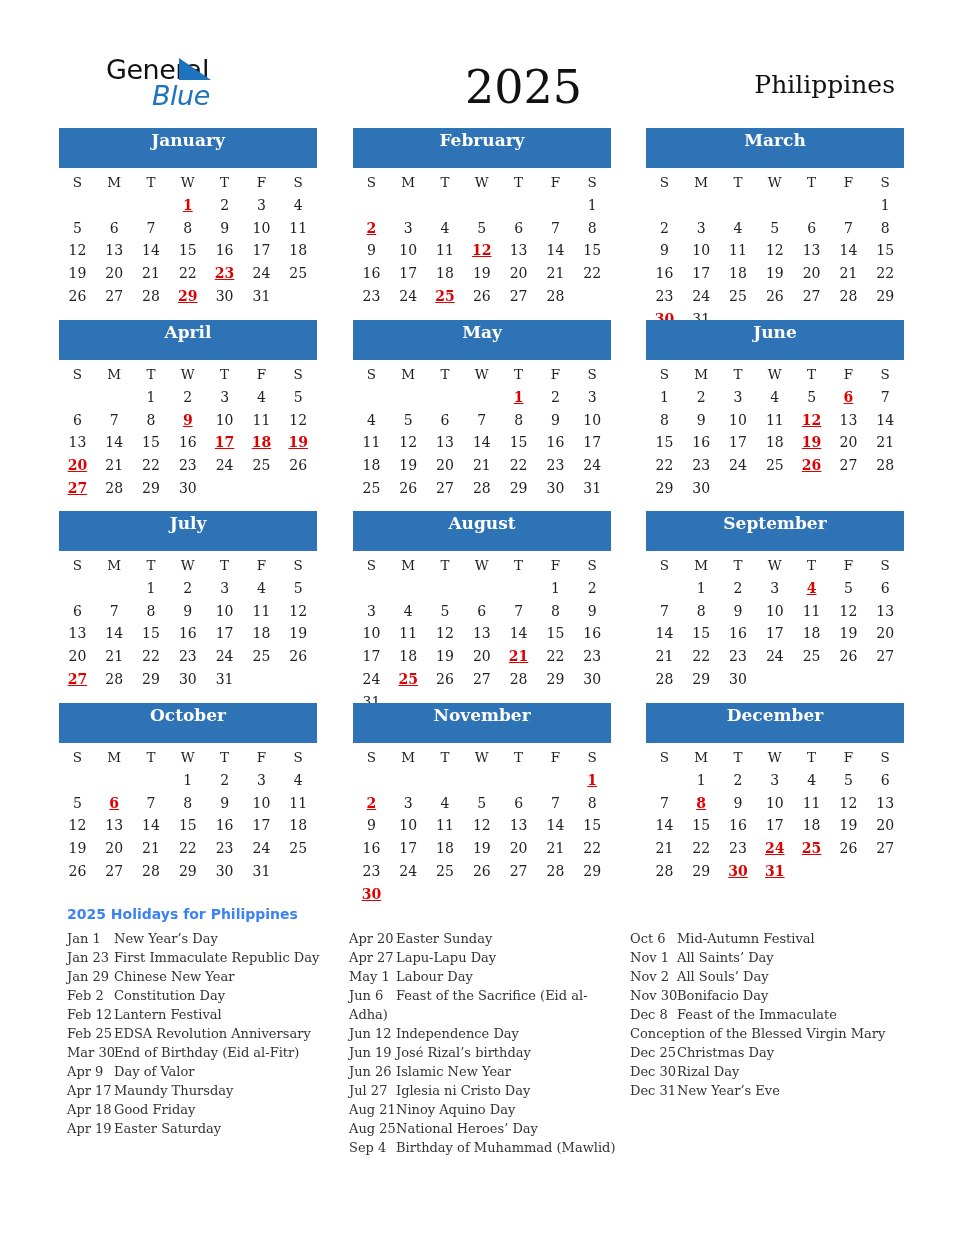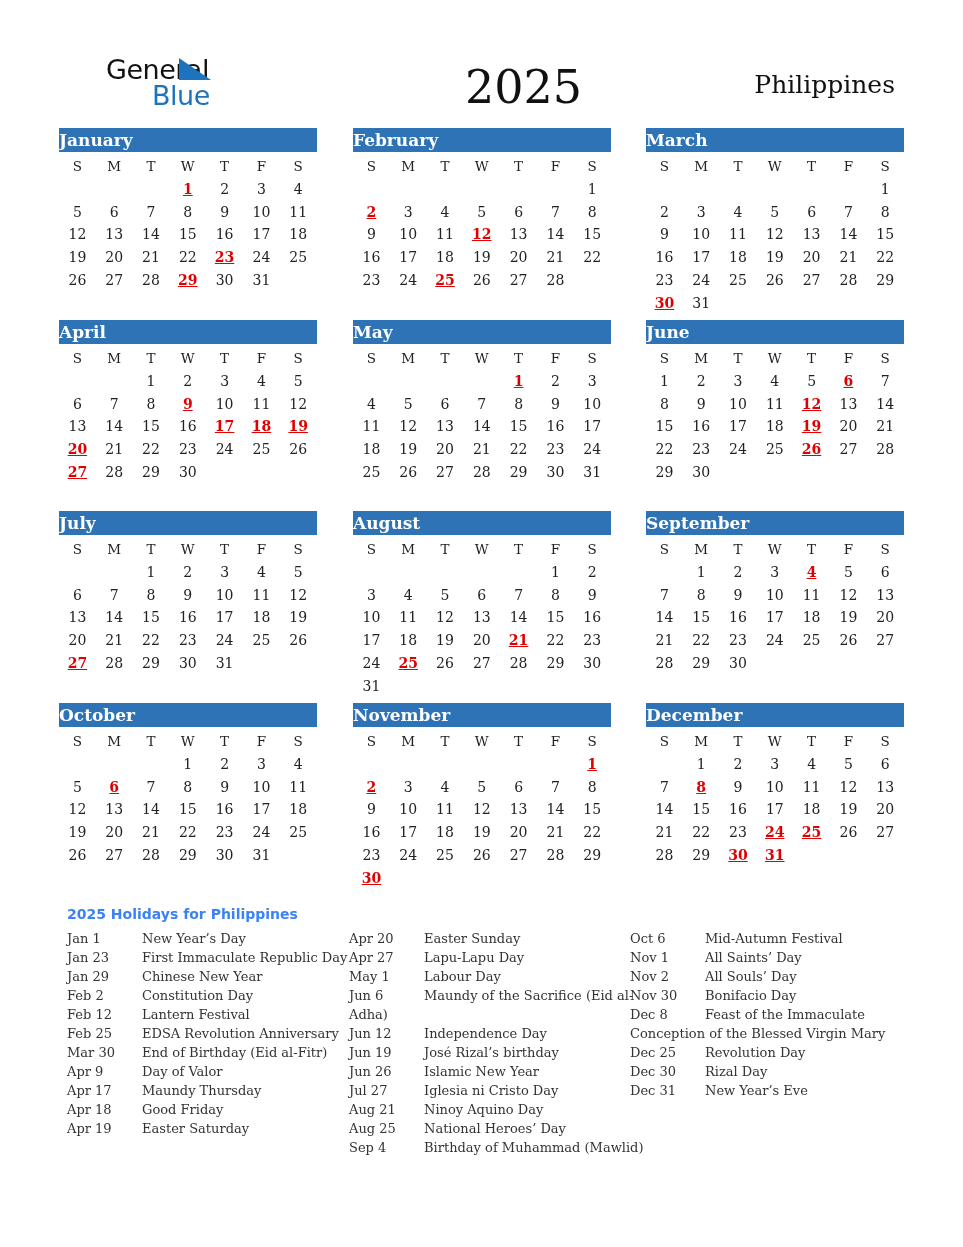--- a/index.html
+++ b/index.html
@@ -1,33 +1,33 @@
 <!DOCTYPE html>
 <html><head>
 <meta charset="utf-8">
 <style>
   html, body { margin:0; padding:0; background:#ffffff; }
   body { width:963px; height:1247px; position:relative; overflow:hidden; font-family:"DejaVu Serif", serif; color:#222; }
   .logo { position:absolute; left:66px; top:54px; width:160px; height:60px; }
   .logo .g { position:absolute; left:0; top:0; font-family:"DejaVu Sans", sans-serif; font-size:27px; color:#111; letter-spacing:-0.5px;margin-left:40px; }
-  .logo .b { position:absolute; left:86px; top:26px; font-family:"DejaVu Sans", sans-serif; font-size:27px; color:#1e73be; letter-spacing:-0.5px; }
+  .logo .b { position:absolute; left:86px; top:26px; font-family:"DejaVu Sans", sans-serif; font-size:27px; color:#1e73be; letter-spacing:-0.5px;font-style:italic; }
   .logo .tri { position:absolute; left:113px; top:4px; width:0; height:0; border-top:22px solid transparent; border-left:32px solid #1e73be; transform:scaleY(1); }
   .year { position:absolute; left:0; width:963px; top:60px; text-align:center; font-size:46px; color:#111;padding-left:42px; }
   .country { position:absolute; right:68px; top:70px; font-size:25px; color:#111; }
   .month { position:absolute; width:258px; }
-  .mhead { height:24px; background:#2e73b6; color:#fff; font-weight:bold; font-size:17px; line-height:24px; }
+  .mhead { height:40px; background:#2e73b6; color:#fff; text-align:center; font-weight:bold; font-size:17px; line-height:24px; }
   .grid { display:grid; grid-template-columns:repeat(7, 36.8px); margin-top:3px; }
   .cell { height:22.8px; text-align:center; font-size:14px; line-height:22px; color:#222; }
   .dow { font-size:13.5px; }
   .hol { color:#e00000; font-weight:bold; text-decoration:underline; }
   .htitle { position:absolute; left:67px; top:906px; font-family:"DejaVu Sans", sans-serif; font-weight:bold; font-size:14px; color:#3b82f6; }
   .col { position:absolute; top:929px; width:280px; font-size:13px; color:#333; }
   .hrow { height:19px; line-height:19px; white-space:nowrap; position:relative; }
   .hdate { position:absolute; left:0; }
-  .hname { position:absolute; left:75px; }
+  .hname { position:absolute; left:47px; }
 </style>
 </head>
 <body>
 
 <div class="logo">
   <span class="g">General</span>
   <span class="tri"></span>
   <span class="b">Blue</span>
 </div>
 <div class="year">2025</div>
@@ -640,21 +640,21 @@
       <div class="hrow">
         <span class="hdate">Apr 27</span>
         <span class="hname">Lapu-Lapu Day</span>
       </div>
       <div class="hrow">
         <span class="hdate">May 1</span>
         <span class="hname">Labour Day</span>
       </div>
       <div class="hrow">
         <span class="hdate">Jun 6</span>
-        <span class="hname">Maundy of the Sacrifice (Eid al-</span>
+        <span class="hname">Feast of the Sacrifice (Eid al-</span>
       </div>
       <div class="hrow">
         <span class="hdate">Adha)</span>
         <span class="hname"></span>
       </div>
       <div class="hrow">
         <span class="hdate">Jun 12</span>
         <span class="hname">Independence Day</span>
       </div>
       <div class="hrow">
@@ -702,21 +702,21 @@
       <div class="hrow">
         <span class="hdate">Dec 8</span>
         <span class="hname">Feast of the Immaculate</span>
       </div>
       <div class="hrow">
         <span class="hdate">Conception of the Blessed Virgin Mary</span>
         <span class="hname"></span>
       </div>
       <div class="hrow">
         <span class="hdate">Dec 25</span>
-        <span class="hname">Revolution Day</span>
+        <span class="hname">Christmas Day</span>
       </div>
       <div class="hrow">
         <span class="hdate">Dec 30</span>
         <span class="hname">Rizal Day</span>
       </div>
       <div class="hrow">
         <span class="hdate">Dec 31</span>
         <span class="hname">New Year’s Eve</span>
       </div>
     </div>

